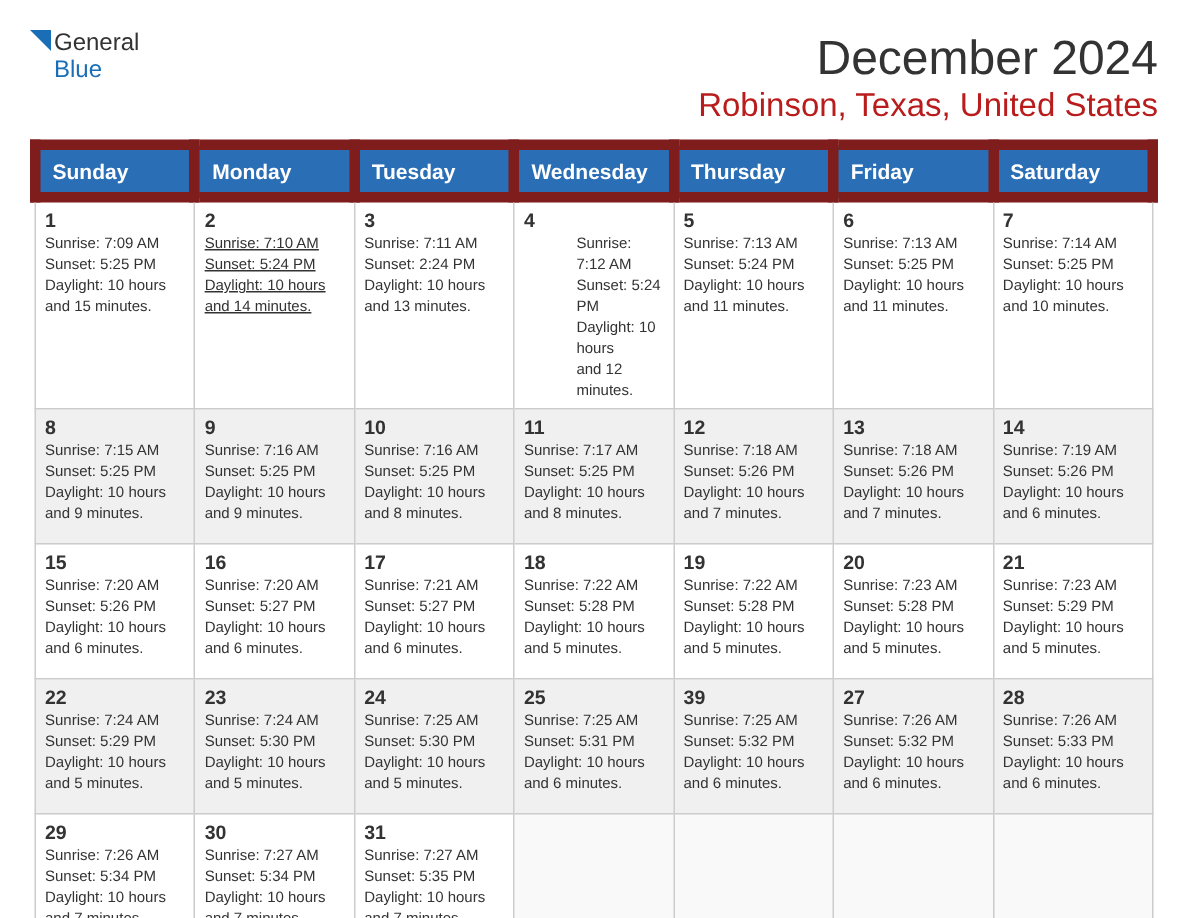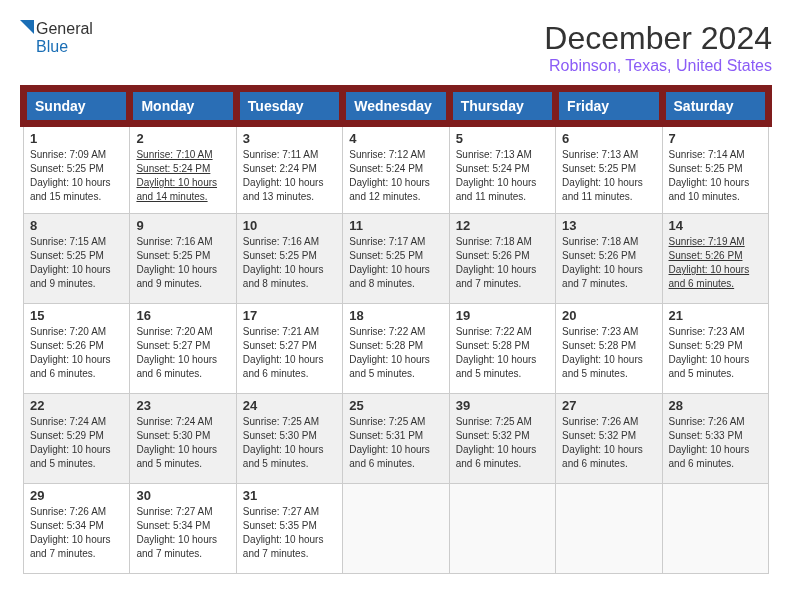--- a/index.html
+++ b/index.html
@@ -23,22 +23,22 @@
     }
     .title-section {
       text-align: right;
     }
     .month-title {
       font-size: 32px;
       font-weight: normal;
       color: #333;
     }
     .location-title {
-      font-size: 16px;
-      color: #8b5cf6;
+      font-size: 22px;
+      color: #b91c1c;
     }
     .calendar-table {
       width: 100%;
       border-collapse: collapse;
       border: 1px solid #ccc;
     }
     .calendar-table th {
       background-color: #2a6eb5;
       color: #ffffff;
       text-align: left;
@@ -126,21 +126,21 @@
         </td>
         <td>
           <span class="day-number">3</span>
           <div class="day-info" style="white-space: pre-line;">Sunrise: 7:11 AM
 Sunset: 2:24 PM
 Daylight: 10 hours
 and 13 minutes.</div>
         </td>
         <td>
           <span class="day-number">4</span>
-          <div class="day-info" style="white-space: pre-line;">Sunrise: 7:12 AM
+          <div class="day-info" style="white-space: pre-line; margin-left: 35px;">Sunrise: 7:12 AM
 Sunset: 5:24 PM
 Daylight: 10 hours
 and 12 minutes.</div>
         </td>
         <td>
           <span class="day-number">5</span>
           <div class="day-info" style="white-space: pre-line;">Sunrise: 7:13 AM
 Sunset: 5:24 PM
 Daylight: 10 hours
 and 11 minutes.</div>
@@ -198,21 +198,21 @@
         </td>
         <td>
           <span class="day-number">13</span>
           <div class="day-info" style="white-space: pre-line;">Sunrise: 7:18 AM
 Sunset: 5:26 PM
 Daylight: 10 hours
 and 7 minutes.</div>
         </td>
         <td>
           <span class="day-number">14</span>
-          <div class="day-info" style="white-space: pre-line; text-decoration: underline;">Sunrise: 7:19 AM
+          <div class="day-info" style="white-space: pre-line;">Sunrise: 7:19 AM
 Sunset: 5:26 PM
 Daylight: 10 hours
 and 6 minutes.</div>
         </td>
       </tr>
       <tr class="row-white">
         <td>
           <span class="day-number">15</span>
           <div class="day-info" style="white-space: pre-line;">Sunrise: 7:20 AM
 Sunset: 5:26 PM

